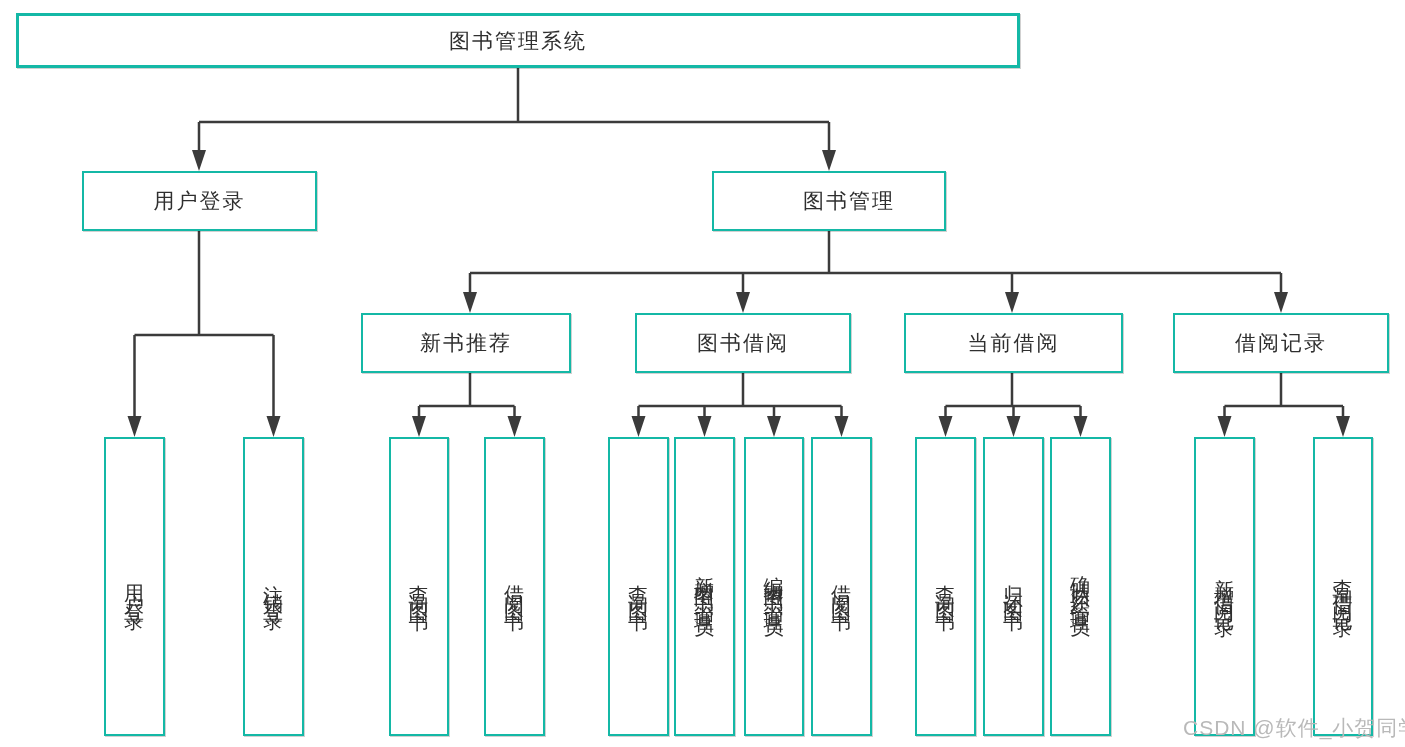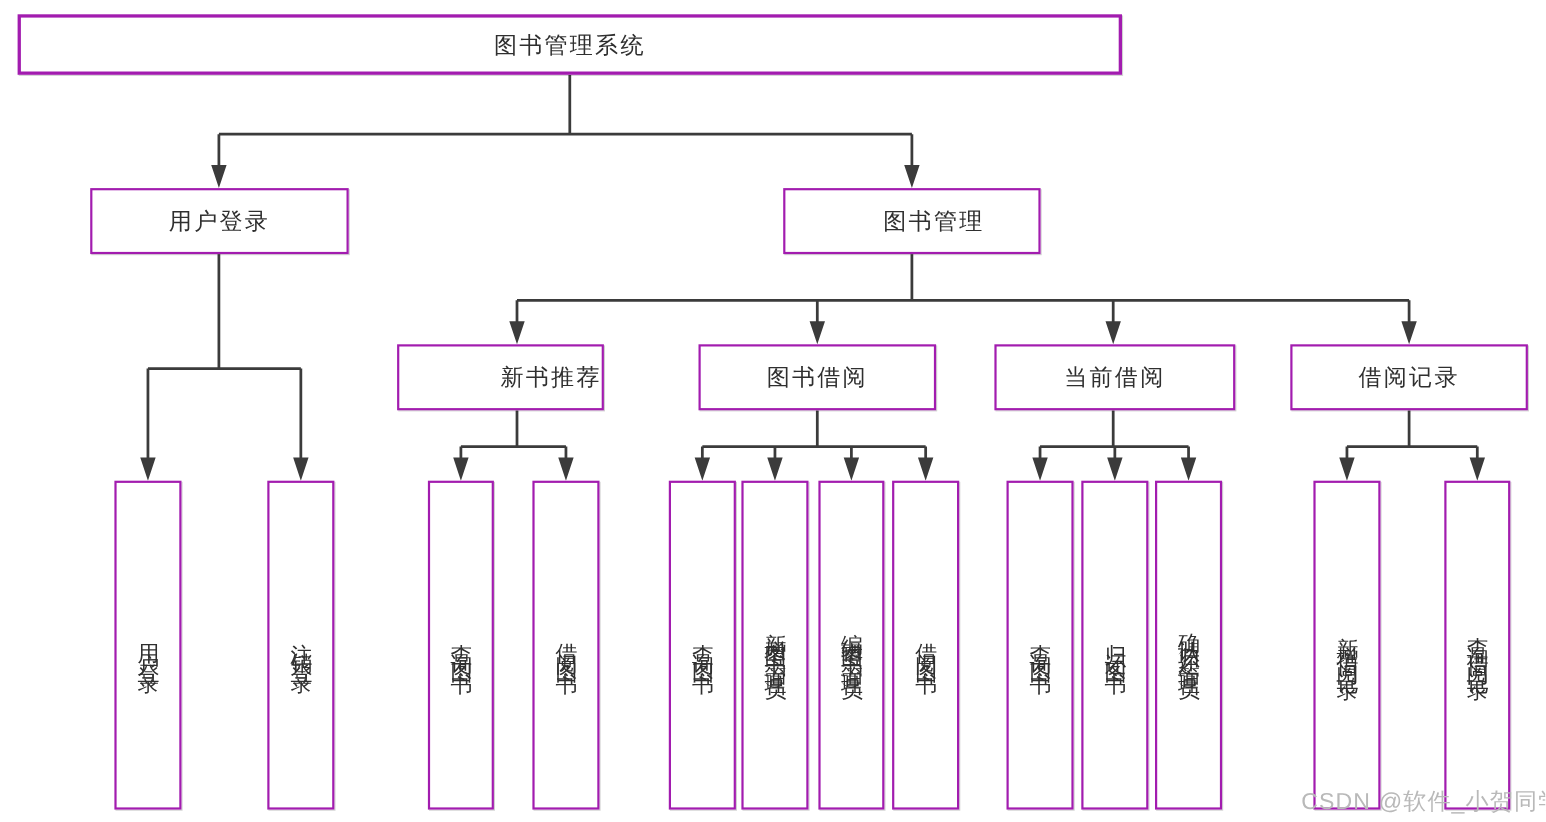--- a/index.html
+++ b/index.html
@@ -17,21 +17,21 @@
   }
   .edges {
     position: absolute;
     left: 0; top: 0;
     width: 1405px;
     height: 747px;
   }
   .node {
     position: absolute;
     box-sizing: border-box;
-    border: 2px solid #a21caf;
+    border: 2px solid #14b8a6;
     background: #ffffff;
     color: #2f2f2f;
     display: flex;
     align-items: center;
     justify-content: center;
     box-shadow: 1px 1px 0 rgba(0,0,0,0.18);
   }
   .hbox {
     font-size: 21px;
     letter-spacing: 2px;
@@ -98,21 +98,21 @@
     <span>图书管理系统</span>
   </div>
 
   <div class="node hbox" style="left:82px; top:171px; width:235px;">
     <span>用户登录</span>
   </div>
   <div class="node hbox" style="left:712px; top:171px; width:234px;padding-left:40px;">
     <span>图书管理</span>
   </div>
 
-  <div class="node hbox" style="left:361px; top:313px; width:188px;justify-content:flex-end;">
+  <div class="node hbox" style="left:361px; top:313px; width:210px;">
     <span>新书推荐</span>
   </div>
   <div class="node hbox" style="left:635px; top:313px; width:216px;">
     <span>图书借阅</span>
   </div>
   <div class="node hbox" style="left:904px; top:313px; width:219px;">
     <span>当前借阅</span>
   </div>
   <div class="node hbox" style="left:1173px; top:313px; width:216px;">
     <span>借阅记录</span>

